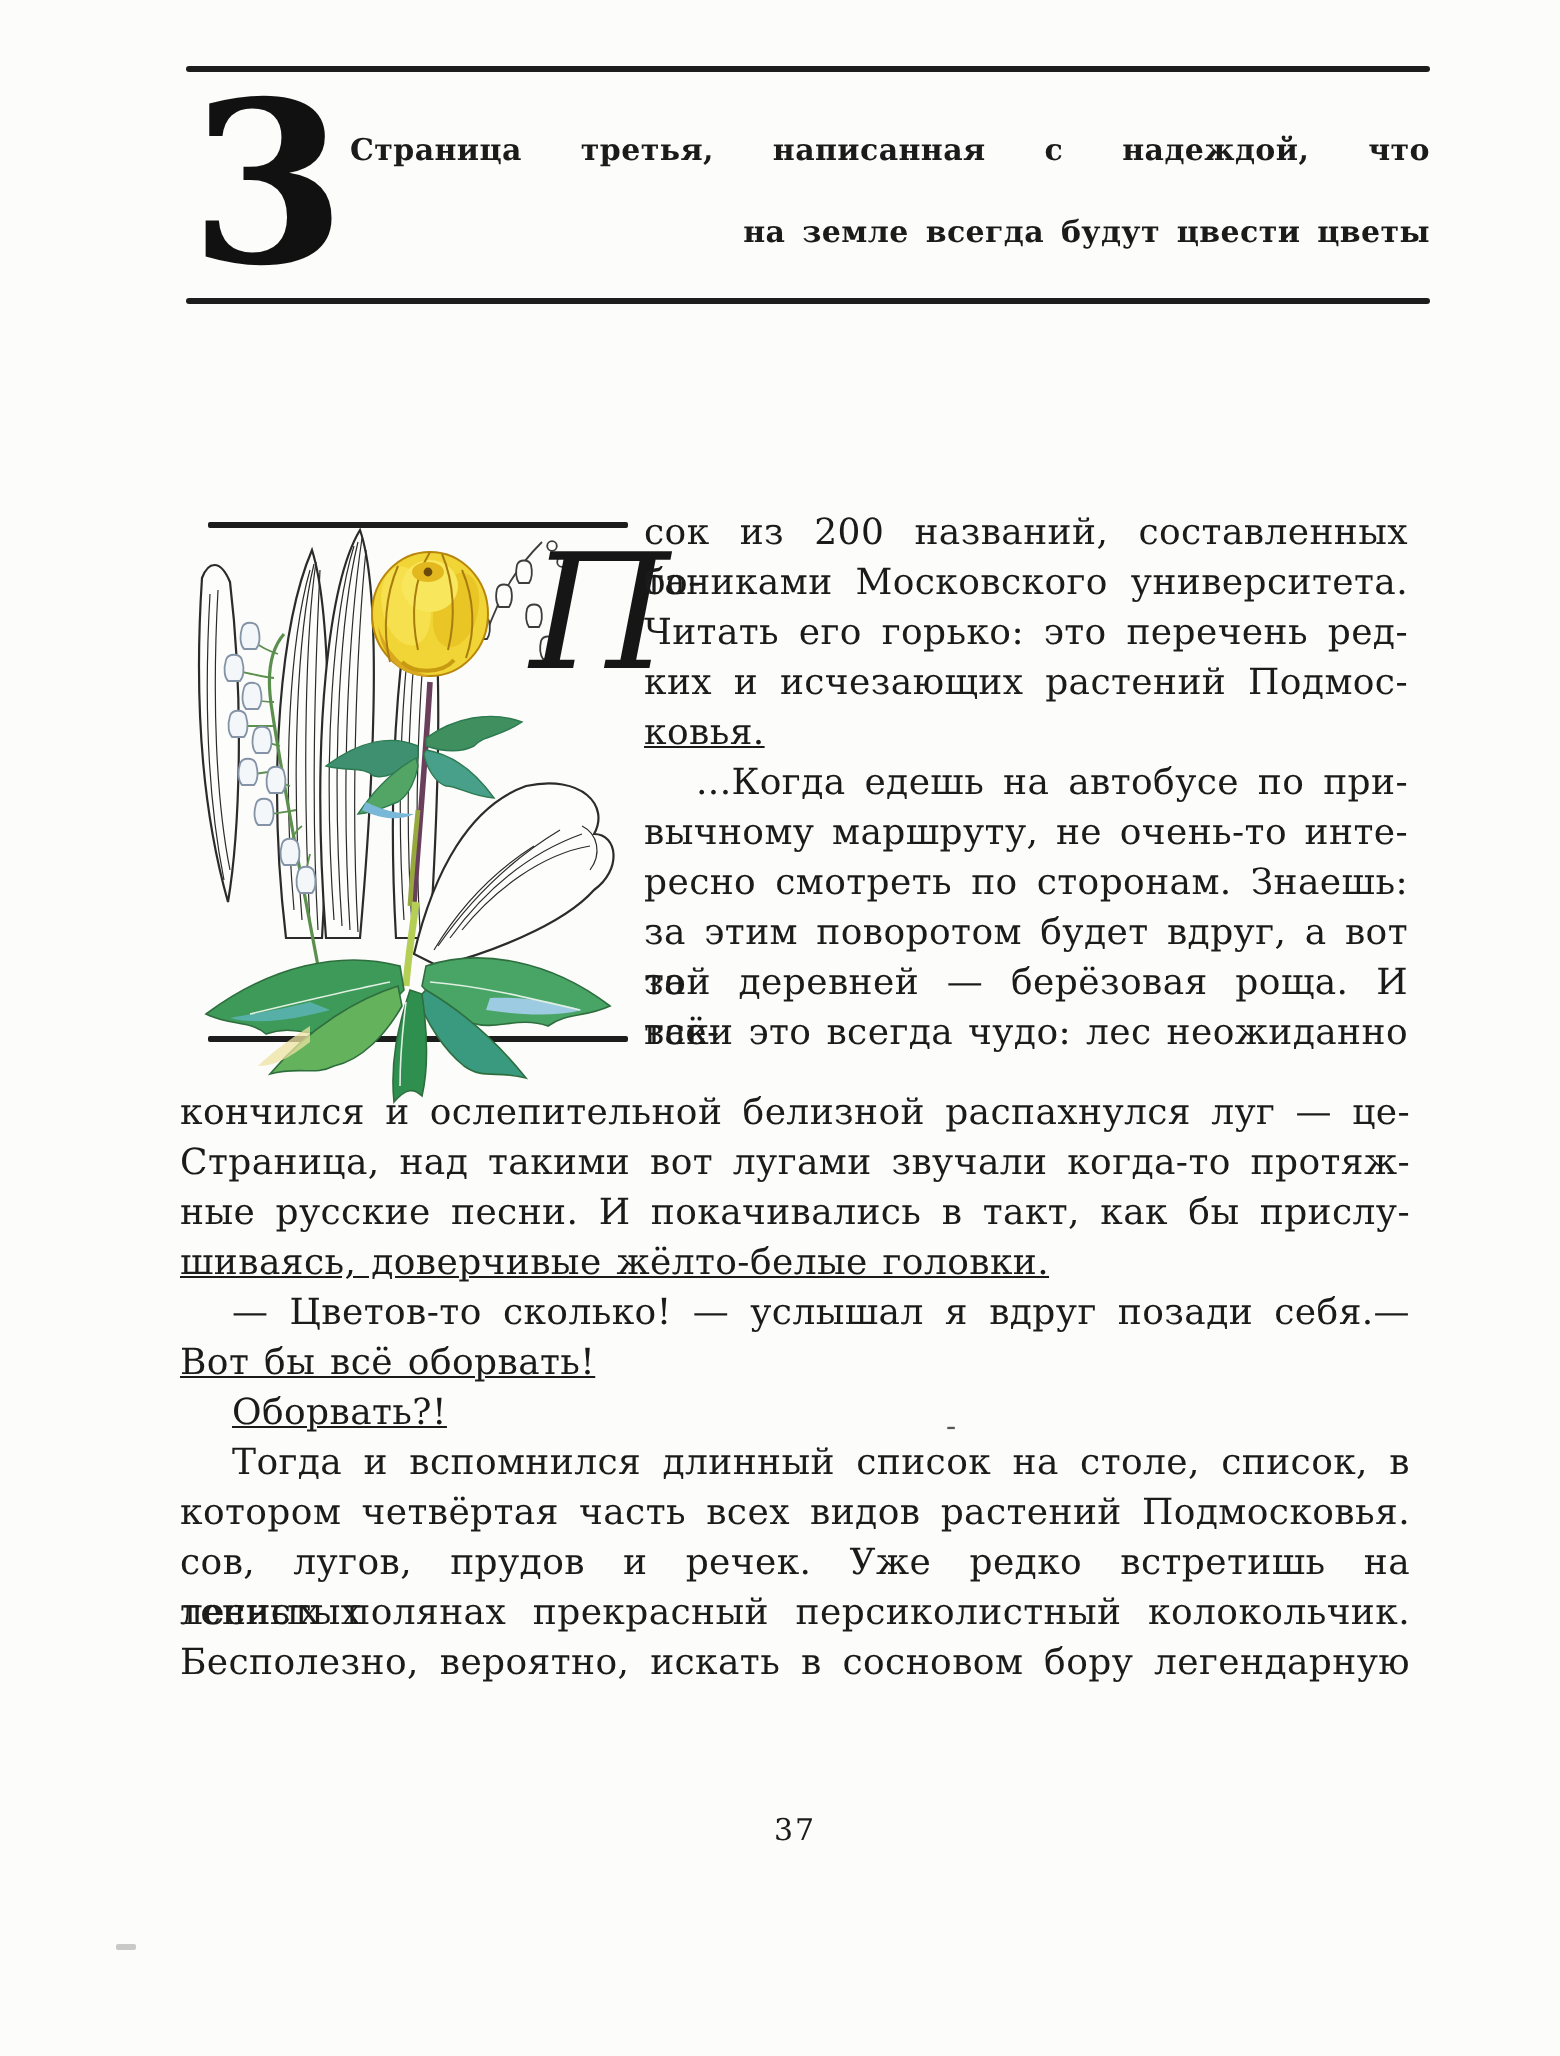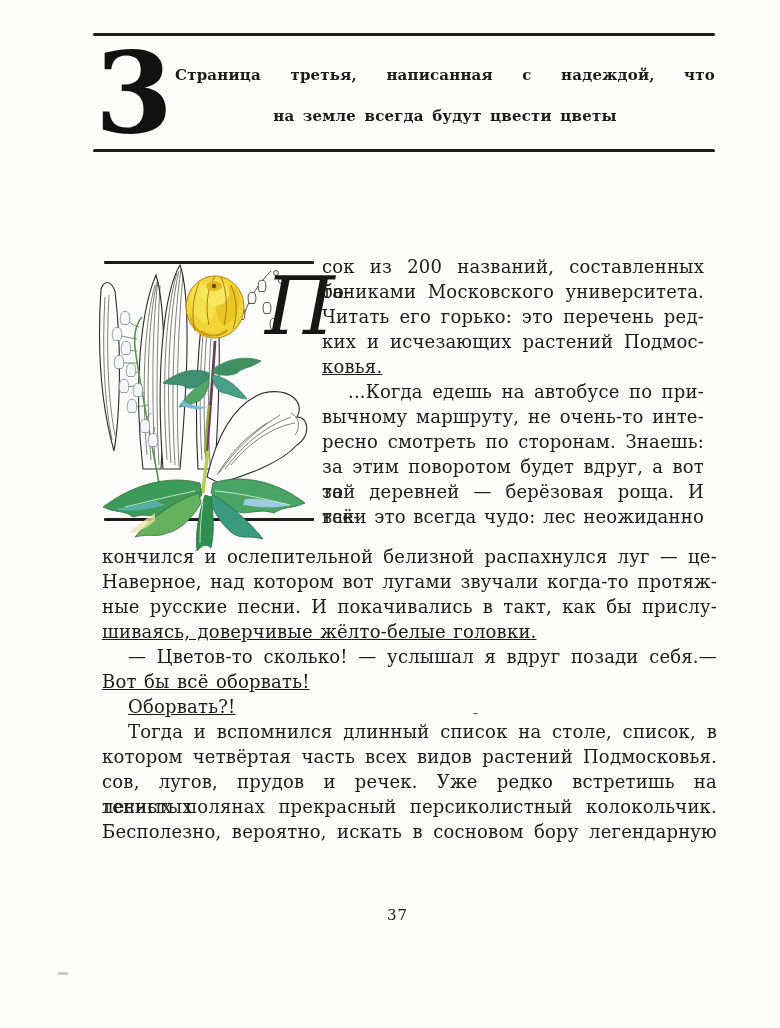--- a/index.html
+++ b/index.html
@@ -9,31 +9,31 @@
   
   .chapter-header{position:absolute;left:93px;top:33px;width:622px;height:119px;}
   .hrule{position:absolute;left:0;width:622px;height:3px;background:#1d1d1d;border-radius:2px;}
   .hrule.top{top:0;}
   .hrule.bottom{bottom:0;}
   .chapter-num{position:absolute;left:2px;top:3px;height:113px;display:flex;align-items:center;
                font-size:112px;font-weight:bold;line-height:1;color:#111;}
   .chapter-title{position:absolute;left:82px;top:22px;width:540px;font-weight:bold;
                  font-size:15px;line-height:41px;letter-spacing:0.2px;word-spacing:3px;}
   .chapter-title .t1{text-align:justify;text-align-last:justify;}
-  .chapter-title .t2{text-align:center;}
+  .chapter-title .t2{text-align:right;}
 
   
   .figure{position:absolute;left:95px;top:255px;width:220px;height:300px;}
   .figure svg{position:absolute;left:0;top:0;}
   .drop-cap{position:absolute;left:170px;top:12px;font-size:80px;line-height:80px;
             font-style:italic;font-weight:normal;color:#161616;}
 
   
   .col-narrow{position:absolute;left:322px;top:254px;width:382px;}
-  .col-wide{position:absolute;left:102px;top:544px;width:615px;}
+  .col-wide{position:absolute;left:90px;top:544px;width:615px;}
   .ln{height:25px;line-height:25px;font-size:18px;letter-spacing:0.2px;word-spacing:1.5px;
       text-align:justify;text-align-last:justify;white-space:normal;}
   .ln.end{text-align-last:left;text-decoration:underline;}
   .ln.ind{text-indent:26px;}
 
   .page-number{position:absolute;left:90px;top:906px;width:615px;text-align:center;
                font-size:15px;letter-spacing:1px;}
 
   .artifact-mid{position:absolute;left:473px;top:703px;font-size:15px;color:#555;line-height:20px;}
   .artifact-bottom{position:absolute;left:58px;top:972px;width:10px;height:3px;background:#c9c9c9;border-radius:1px;}
@@ -220,21 +220,21 @@
     <div class="ln ind">...Когда едешь на автобусе по при-</div>
     <div class="ln">вычному маршруту, не очень-то инте-</div>
     <div class="ln">ресно смотреть по сторонам. Знаешь:</div>
     <div class="ln">за этим поворотом будет вдруг, а вот за</div>
     <div class="ln">той деревней — берёзовая роща. И всё-</div>
     <div class="ln">таки это всегда чудо: лес неожиданно</div>
   </div>
 
   <div class="col-wide">
     <div class="ln">кончился и ослепительной белизной распахнулся луг — це-</div>
-    <div class="ln">Наверное, над котором вот лугами звучали когда-то протяж-</div>
+    <div class="ln">Страница, над такими вот лугами звучали когда-то протяж-</div>
     <div class="ln">ные русские песни. И покачивались в такт, как бы прислу-</div>
     <div class="ln end">шиваясь, доверчивые жёлто-белые головки.</div>
     <div class="ln ind">— Цветов-то сколько! — услышал я вдруг позади себя.—</div>
     <div class="ln end">Вот бы всё оборвать!</div>
     <div class="ln ind end">Оборвать?!</div>
     <div class="ln ind">Тогда и вспомнился длинный список на столе, список, в</div>
     <div class="ln">котором четвёртая часть всех видов растений Подмосковья.</div>
     <div class="ln">сов, лугов, прудов и речек. Уже редко встретишь на тенистых</div>
     <div class="ln">лесных полянах прекрасный персиколистный колокольчик.</div>
     <div class="ln">Бесполезно, вероятно, искать в сосновом бору легендарную</div>

